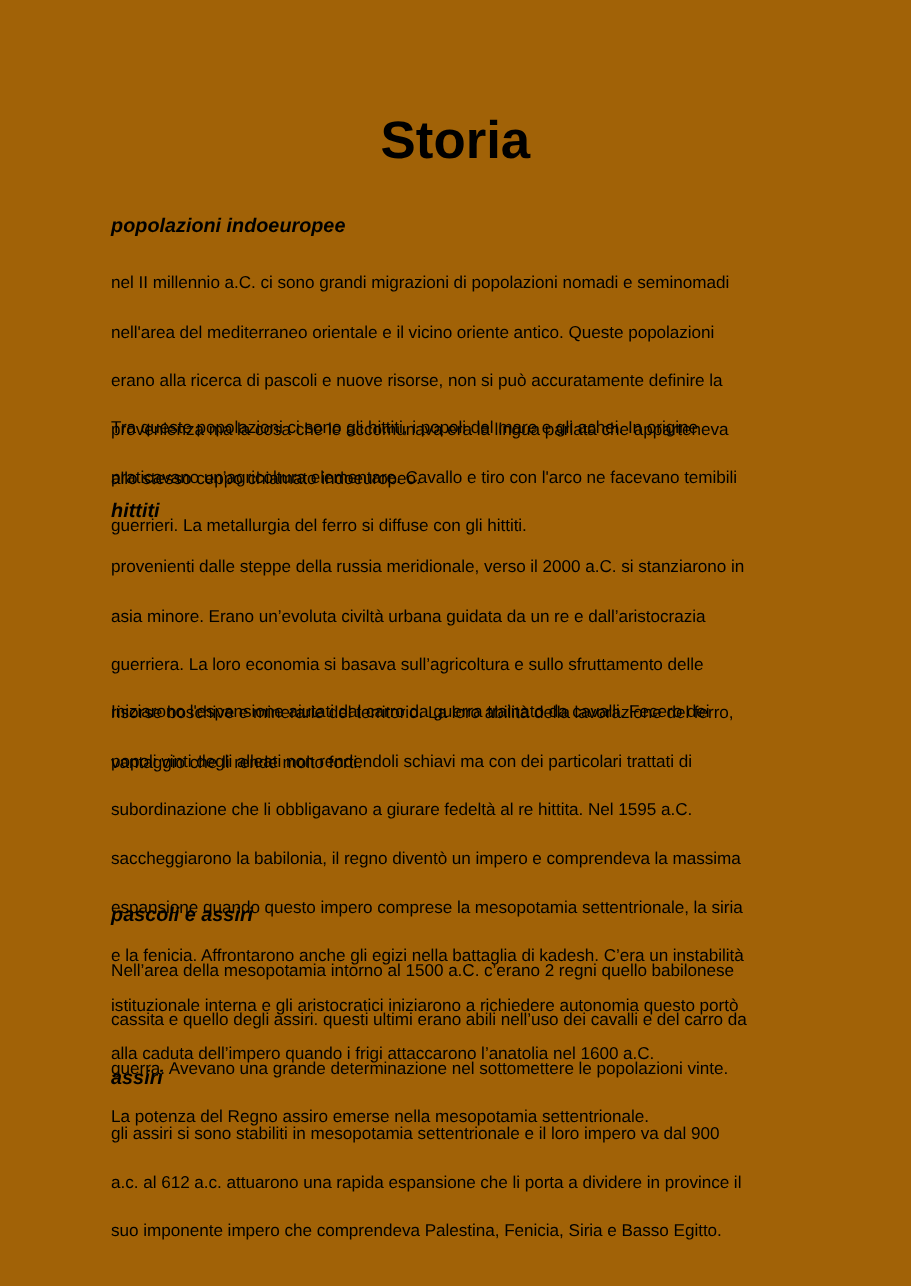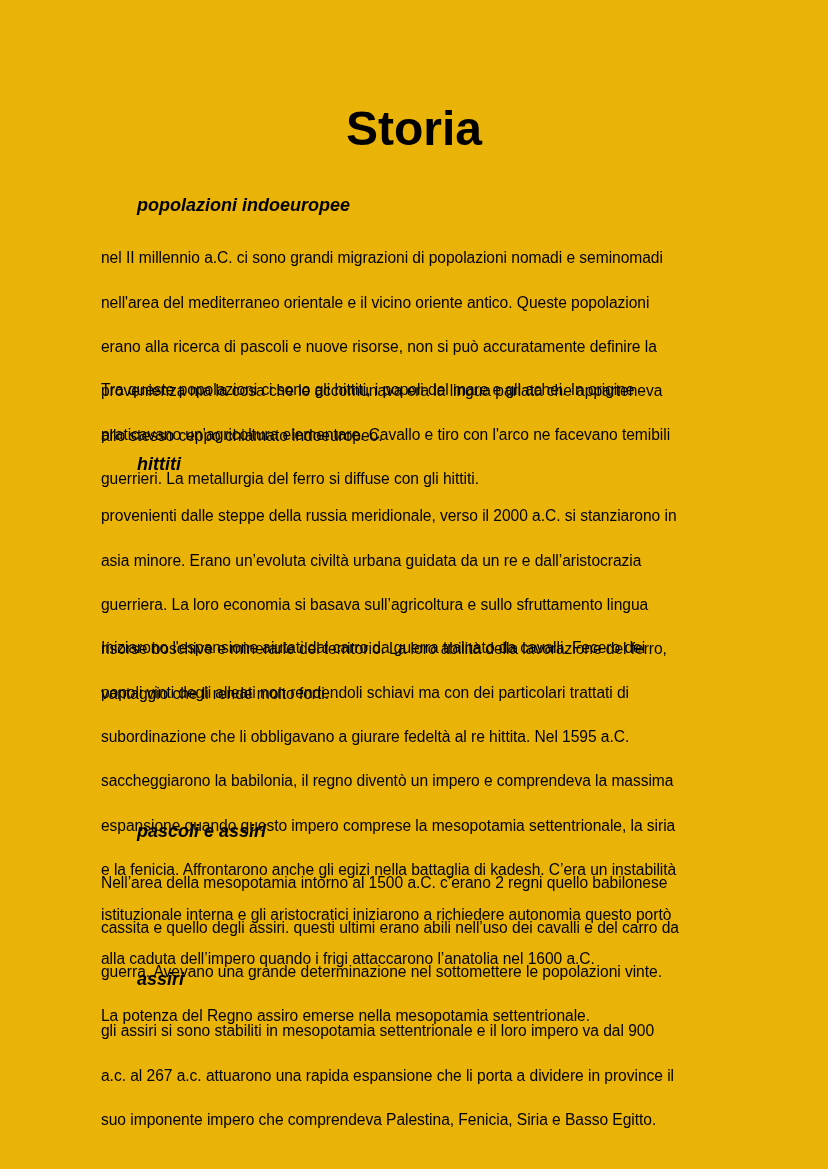--- a/index.html
+++ b/index.html
@@ -14,39 +14,38 @@
       overflow: hidden;
       font-family: "Liberation Sans", sans-serif;
       color: #000000;
     }
     .page {
       position: absolute;
       left: 0;
       top: 0;
       width: 828px;
       height: 1169px;
-      background: #eab308;
+      background: #a16207;
     }
     .title {
       position: absolute;
       left: 0;
       top: 97px;
       width: 828px;
       text-align: center;
       font-size: 48px;
       font-weight: bold;
       line-height: 64px;
       letter-spacing: 0px;
       margin: 0;
     }
     .content {
       position: absolute;
       left: 101px;
       width: 640px;
-      margin-left: 36px;
     }
     .heading {
       font-size: 18px;
       font-weight: bold;
       font-style: italic;
       line-height: 24px;
       margin: 0;
       white-space: nowrap;
     }
     .para {
@@ -83,21 +82,21 @@
     <span class="para-line">praticavano un’agricoltura elementare. Cavallo e tiro con l'arco ne facevano temibili</span>
     <span class="para-line">guerrieri. La metallurgia del ferro si diffuse con gli hittiti.</span>
   </div>
 
   <div class="content" style="top:452px;">
     <h2 class="heading">hittiti</h2>
   </div>
   <div class="content para" style="top:483px;">
     <span class="para-line">provenienti dalle steppe della russia meridionale, verso il 2000 a.C. si stanziarono in</span>
     <span class="para-line">asia minore. Erano un’evoluta civiltà urbana guidata da un re e dall’aristocrazia</span>
-    <span class="para-line">guerriera. La loro economia si basava sull’agricoltura e sullo sfruttamento lingua</span>
+    <span class="para-line">guerriera. La loro economia si basava sull’agricoltura e sullo sfruttamento delle</span>
     <span class="para-line">risorse boschive e minerarie del territorio. La loro abilità della lavorazione del ferro,</span>
     <span class="para-line">vantaggio che li rende molto forti.</span>
   </div>
   <div class="content para" style="top:615px;">
     <span class="para-line">Iniziarono l'espansione aiutati dal carro da guerra trainato da cavalli. Fecero dei</span>
     <span class="para-line">popoli vinti degli alleati non rendendoli schiavi ma con dei particolari trattati di</span>
     <span class="para-line">subordinazione che li obbligavano a giurare fedeltà al re hittita. Nel 1595 a.C.</span>
     <span class="para-line">saccheggiarono la babilonia, il regno diventò un impero e comprendeva la massima</span>
     <span class="para-line">espansione quando questo impero comprese la mesopotamia settentrionale, la siria</span>
     <span class="para-line">e la fenicia. Affrontarono anche gli egizi nella battaglia di kadesh. C’era un instabilità</span>
@@ -113,17 +112,17 @@
     <span class="para-line">cassita e quello degli assiri. questi ultimi erano abili nell’uso dei cavalli e del carro da</span>
     <span class="para-line">guerra. Avevano una grande determinazione nel sottomettere le popolazioni vinte.</span>
     <span class="para-line">La potenza del Regno assiro emerse nella mesopotamia settentrionale.</span>
   </div>
 
   <div class="content" style="top:967px;">
     <h2 class="heading">assiri</h2>
   </div>
   <div class="content para" style="top:998px;">
     <span class="para-line">gli assiri si sono stabiliti in mesopotamia settentrionale e il loro impero va dal 900</span>
-    <span class="para-line">a.c. al 267 a.c. attuarono una rapida espansione che li porta a dividere in province il</span>
+    <span class="para-line">a.c. al 612 a.c. attuarono una rapida espansione che li porta a dividere in province il</span>
     <span class="para-line">suo imponente impero che comprendeva Palestina, Fenicia, Siria e Basso Egitto.</span>
   </div>
 
 </div>
 
 </body></html>

